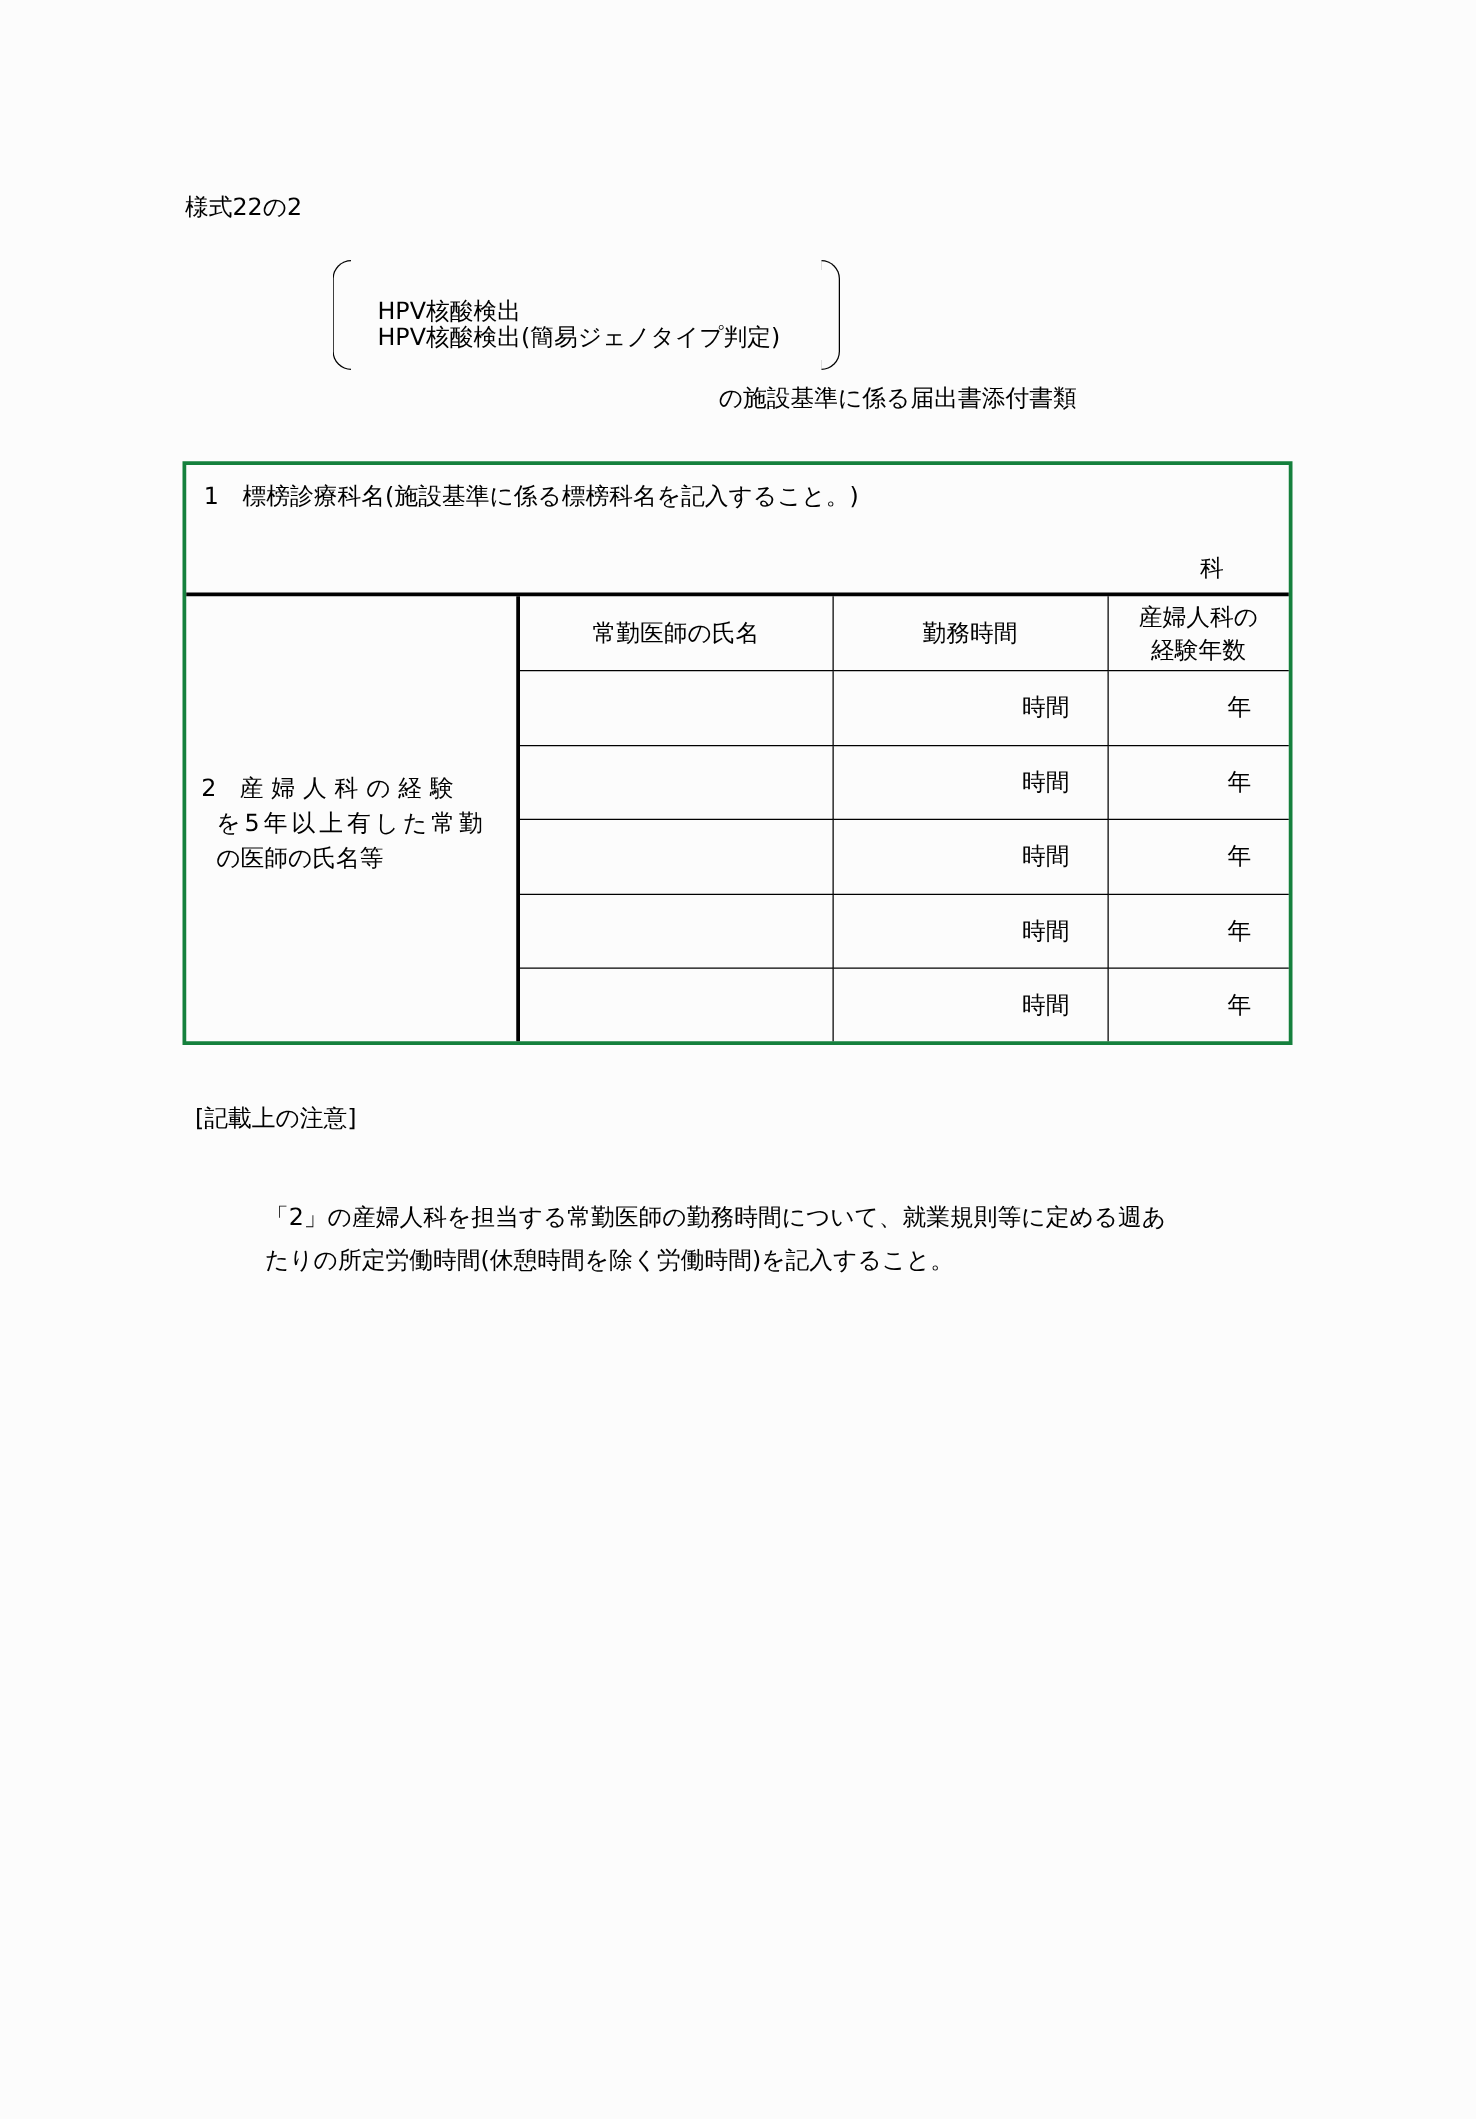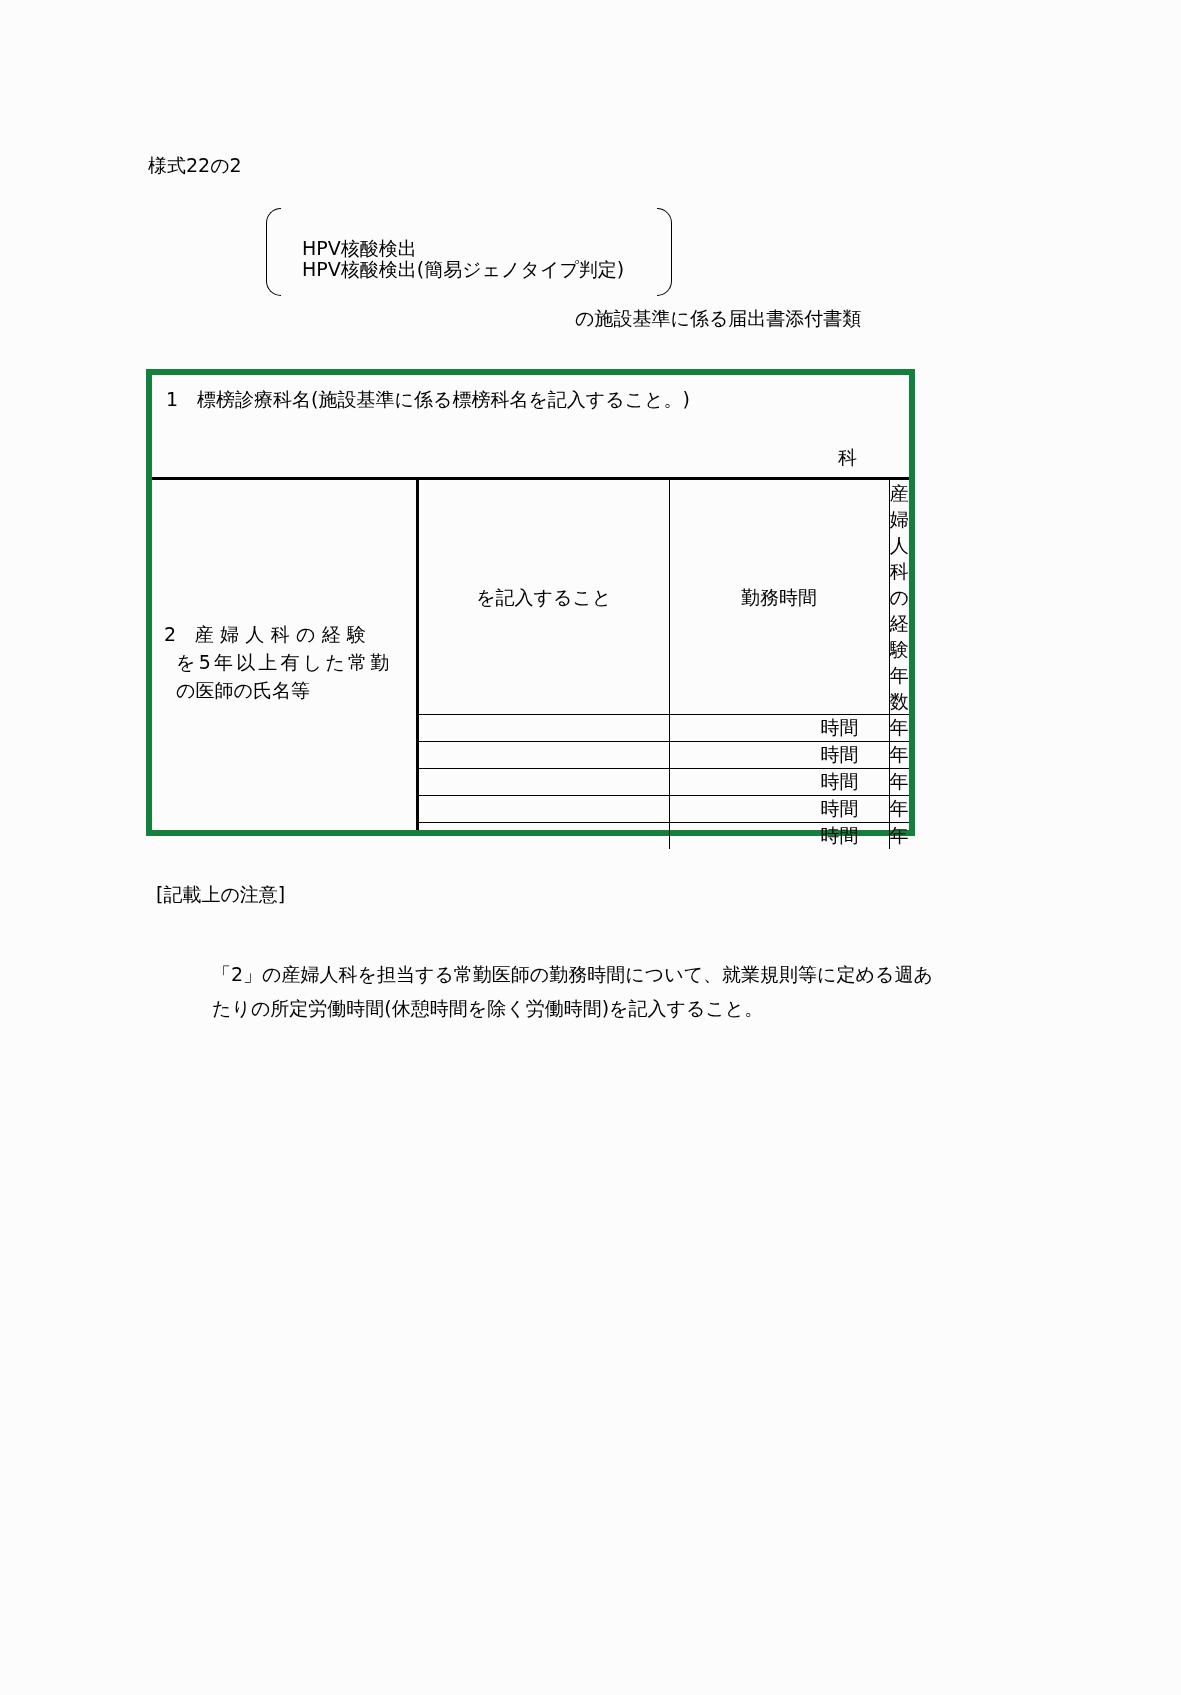--- a/index.html
+++ b/index.html
@@ -10,21 +10,21 @@
   }
   .abs { position: absolute; white-space: nowrap; }
   .form-no { left: 148px; top: 153px; font-size: 19px; }
   .brace { position: absolute; width: 14px; border: 1.5px solid #000; }
   .brace-left { left: 266px; top: 208px; height: 86px; border-right: none; border-radius: 16px 0 0 16px; }
   .brace-right { left: 657px; top: 208px; height: 86px; border-left: none; border-radius: 0 16px 16px 0; }
   .item1 { left: 302px; top: 236px; font-size: 19px; }
   .item2 { left: 302px; top: 257px; font-size: 19px; }
   .subtitle { left: 575px; top: 306px; font-size: 19px; }
 
-  .tbl { position: absolute; left: 146px; top: 369px; width: 769px; height: 467px; border: 6px solid #15803d; box-sizing: border-box; }
+  .tbl { position: absolute; left: 146px; top: 369px; width: 888px; height: 467px; border: 3px solid #15803d; box-sizing: border-box; }
   .row1 { position: absolute; left: 0; top: 0; right: 0; height: 102px; border-bottom: 3px solid #000; }
   .row1-text { position: absolute; left: 14px; top: 12px; font-size: 19px; white-space: nowrap; }
   .row1-unit { position: absolute; right: 52px; top: 70px; font-size: 19px; }
   .leftcol { position: absolute; left: 0; top: 105px; width: 264px; bottom: 0; border-right: 3px solid #000; }
   .leftcol-text { position: absolute; left: 12px; top: 140px; width: 250px; font-size: 19px; line-height: 28px; }
   .leftcol-text .l1 { letter-spacing: 6.3px; }
   .leftcol-text .l2 { padding-left: 12px; letter-spacing: 3.2px; }
   .leftcol-text .l3 { padding-left: 12px; }
   .grid { position: absolute; left: 267px; top: 105px; right: 0; bottom: 0; }
   .grid table { border-collapse: collapse; width: 100%; height: 100%; table-layout: fixed; }
@@ -67,21 +67,21 @@
 
   <div class="grid">
     <table>
       <colgroup>
         <col style="width:250px">
         <col style="width:220px">
         <col>
       </colgroup>
       <tbody>
           <tr>
-        <th>を記入すること</th>
+        <th>常勤医師の氏名</th>
         <th>勤務時間</th>
         <th>
           <div>産婦人科の</div>
           <div>経験年数</div>
         </th>
       </tr>
       <tr>
         <td></td>
         <td class="hours">時間</td>
         <td class="years">年</td>

